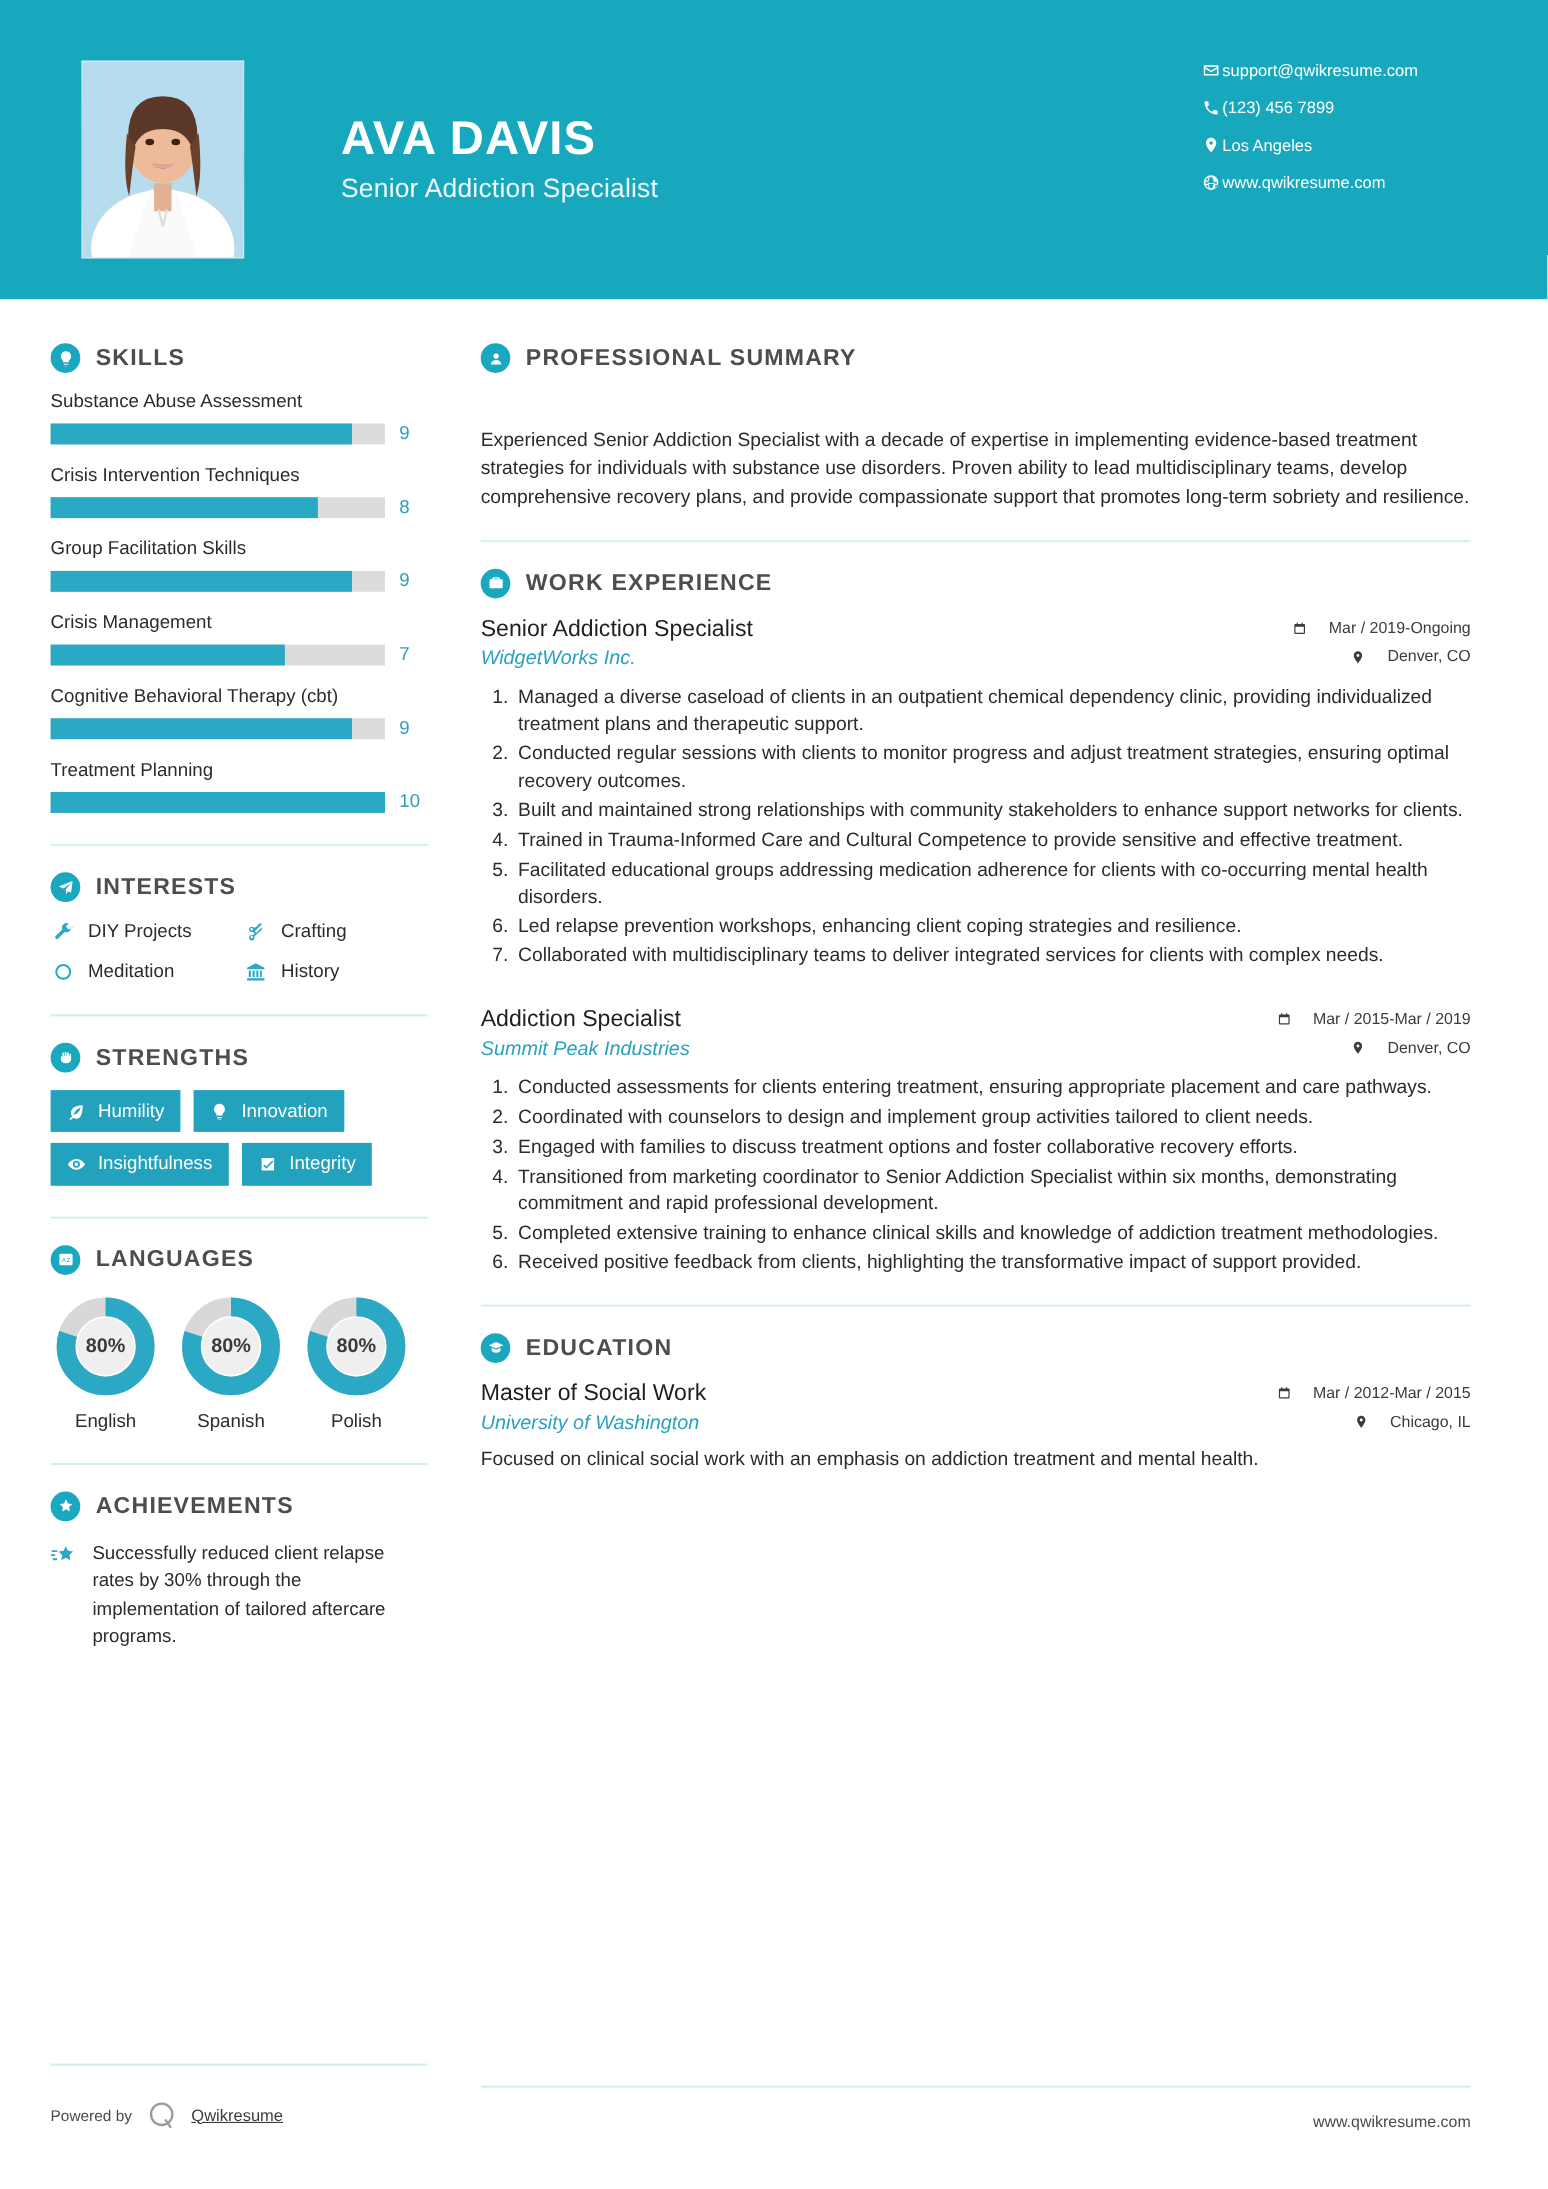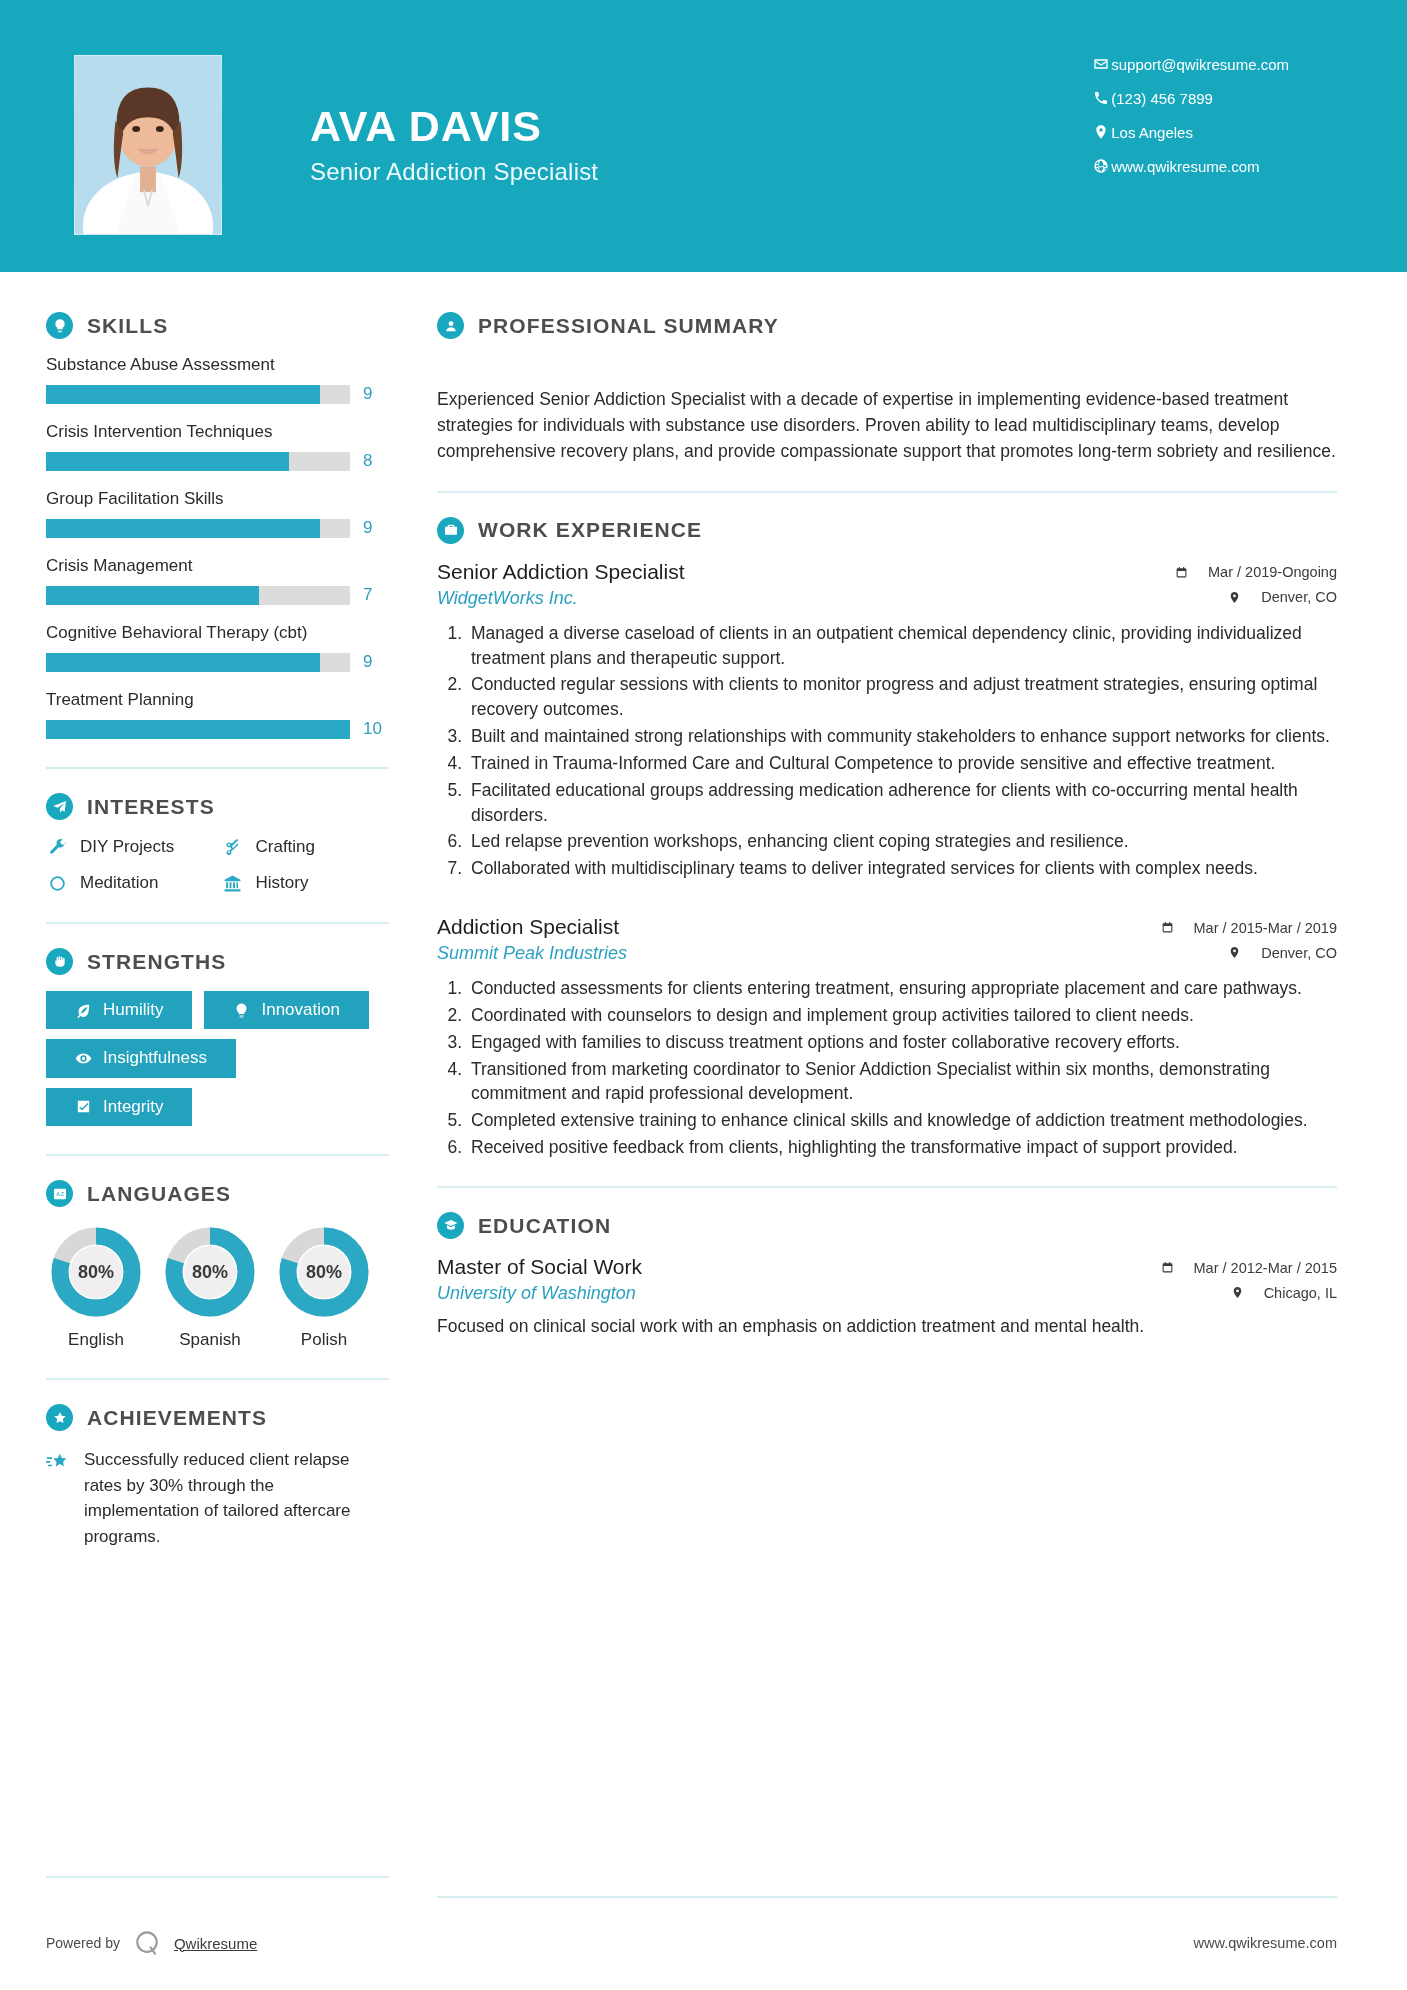--- a/index.html
+++ b/index.html
@@ -124,21 +124,21 @@
   .interest { display:flex; align-items:center; gap: 12px; font-size: 17px; color:#2b2b2b; }
   .interest .ii { width: 22px; height: 22px; flex:0 0 22px; display:flex; align-items:center; justify-content:center;}
   .interest .ii svg { width: 19px; height: 19px; fill: #2ba8c4; }
 
   
   .strengths { display:flex; flex-wrap: wrap; gap: 10px 12px; }
   .chip {
     background: #22A2BC;
     color: #ffffff;
     font-size: 17px;
-    padding: 9px 29px;
+    padding: 9px 15px;
     display: flex; align-items: center; gap: 11px;
     line-height: 1.2;
   }
   .chip svg { width: 17px; height: 17px; fill: #ffffff; flex:0 0 17px;}
 
   
   .langs { display: flex; gap: 14px; justify-content: flex-start; }
   .lang { width: 100px; text-align:center; }
   .donut-wrap { position: relative; width: 98px; height: 98px; margin: 0 auto; }
   .donut-wrap svg { width: 98px; height: 98px; transform: rotate(-90deg); }
@@ -168,25 +168,25 @@
   .job-bullets { margin: 12px 0 0 0; padding-left: 30px; }
   .job-bullets li { font-size: 17.5px; line-height: 1.42; color:#2b2b2b; margin-bottom: 2px; padding-left: 4px; }
 
   .edu-desc { font-size: 17.5px; line-height: 1.45; color:#2b2b2b; margin-top: 10px; }
 
   .r-divider { height: 2px; background: #d9eff1; margin: 26px 0 24px 0; }
 
   
   .footer {
     position: absolute;
-    left: 0; right: 0; bottom: 32px;
+    left: 0; right: 0; bottom: 52px;
     display: flex;
     justify-content: space-between;
     padding: 0 70px 0 46px;
-    align-items: center;
+    align-items: flex-end;
   }
   .powered { display:flex; align-items:center; gap:12px; font-size: 14px; color:#4a4a4a; }
   .q-logo { width: 30px; height: 30px; }
   .q-logo svg { width: 30px; height: 30px; }
   .brand-link { font-size: 15px; color:#3b3b3b; text-decoration: underline; }
   .footer-site { font-size: 14.5px; color:#4a4a4a; }
 
   .foot-line-left { position:absolute; left:46px; bottom: 112px; width: 343px; height:2px; background:#d7eef0; }
   .foot-line-right { position:absolute; left:437px; bottom: 92px; width: 900px; height:2px; background:#d7eef0; }
 </style>

